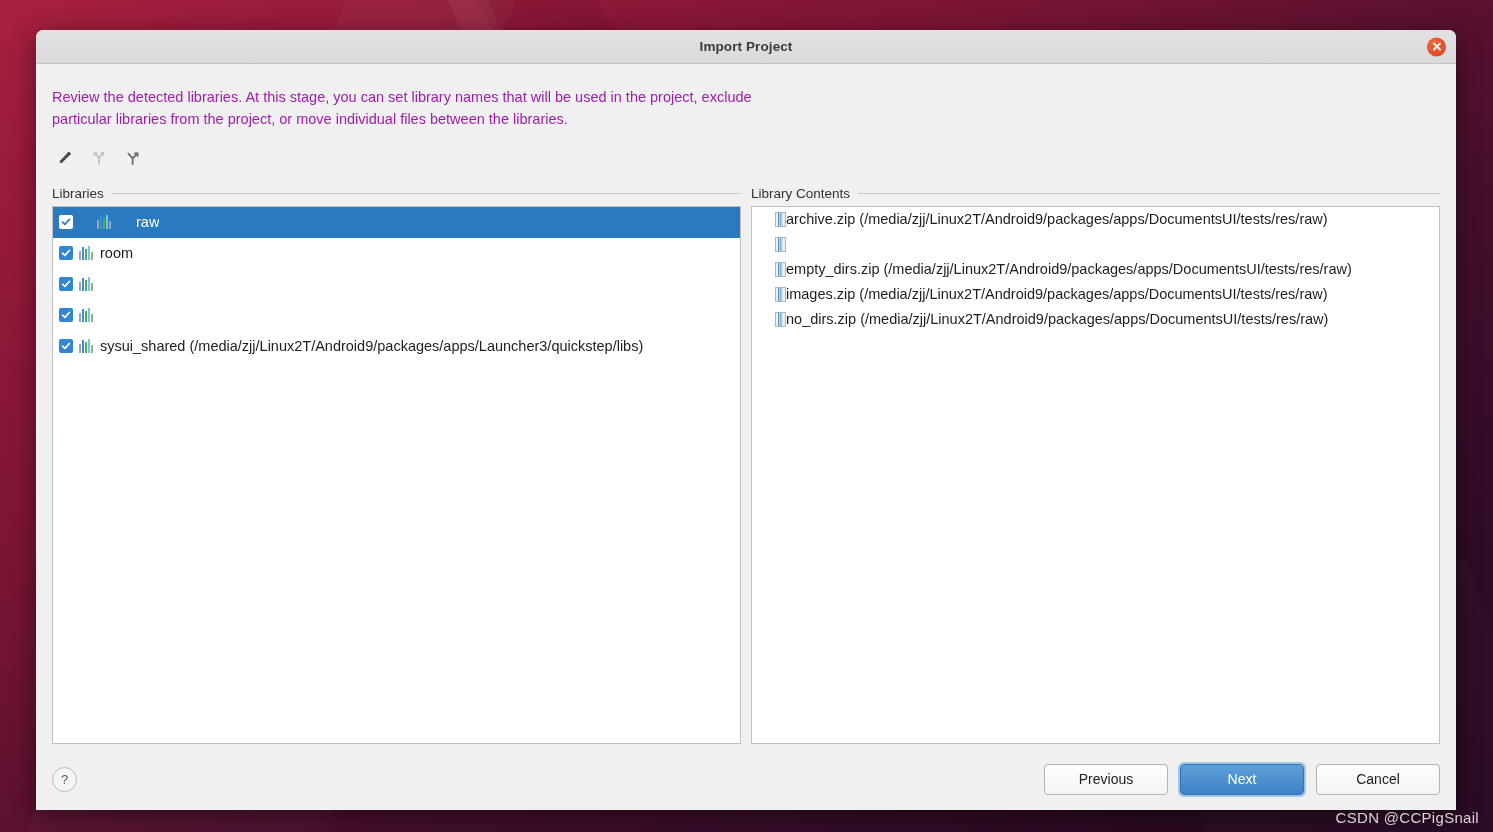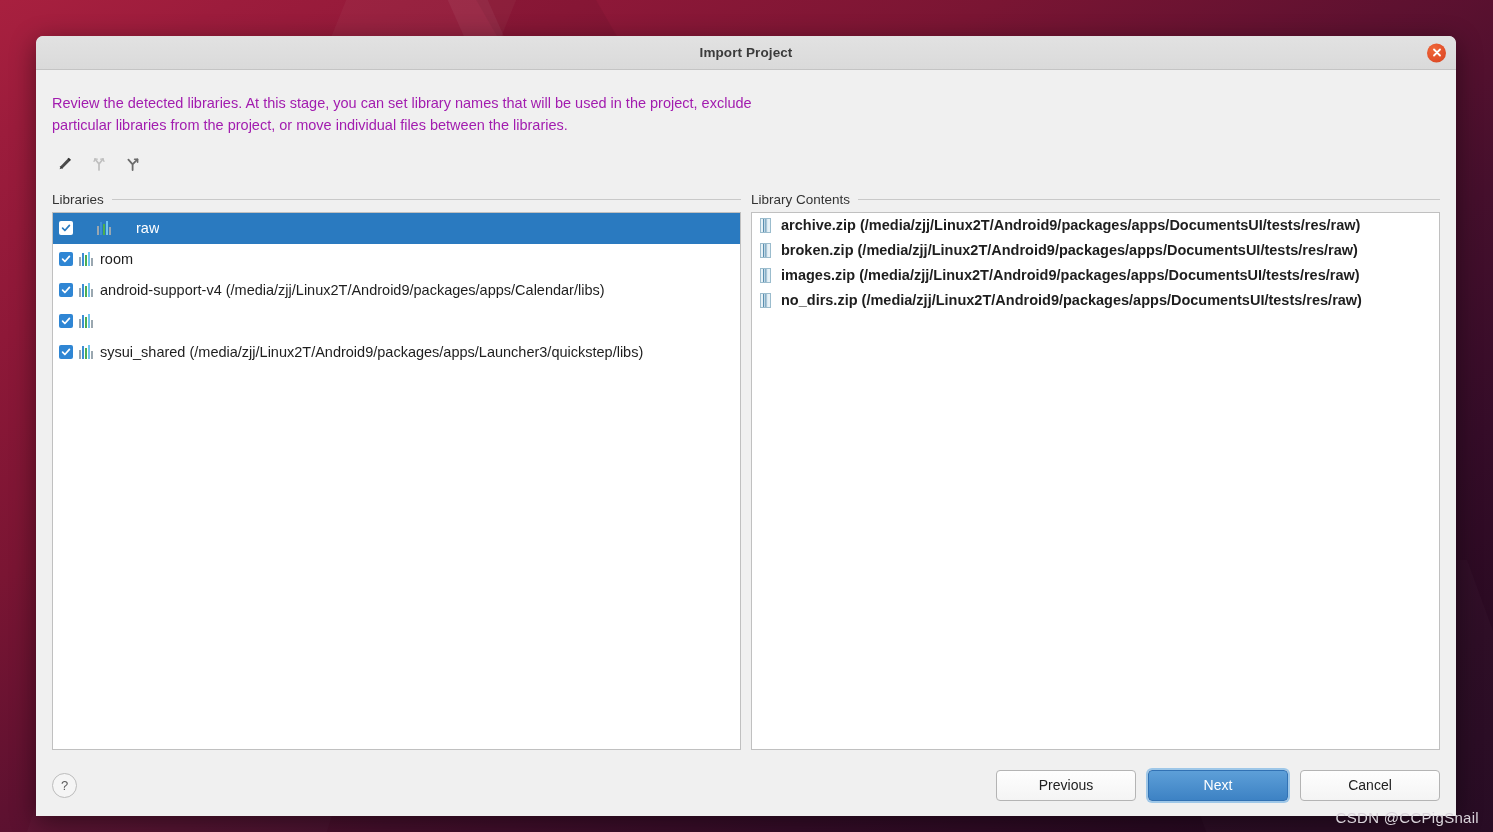--- a/index.html
+++ b/index.html
@@ -56,21 +56,21 @@
   .facet.f5 {
     left: 1180px; top: 560px; width: 360px; height: 400px;
     transform: skewX(20deg);
     background: rgba(255,255,255,0.02);
   }
 
   
   #dialog {
     position: absolute;
     left: 36px;
-    top: 36px;
+    top: 30px;
     width: 1420px;
     height: 780px;
     background: #f0f0f0;
     border-radius: 7px 7px 0 0;
     box-shadow: 0 6px 26px rgba(0,0,0,0.45);
     display: flex;
     flex-direction: column;
     overflow: hidden;
   }
 
@@ -231,21 +231,21 @@
 
   
   .zip-icon {
     width: 11px;
     height: 15px;
     min-width: 11px;
     display: block;
   }
 
   
-  #contents-list .list-item { height: 25px; gap: 10px; padding-left: 8px; font-weight: bold; }
+  #contents-list .list-item { height: 25px; gap: 0; padding-left: 23px; }
 
   
   #footer {
     height: 62px;
     min-height: 62px;
     display: flex;
     align-items: center;
     justify-content: space-between;
     padding: 0 16px;
     background: #f0f0f0;
@@ -264,21 +264,21 @@
     cursor: pointer;
   }
   #footer-buttons {
     display: flex;
     align-items: center;
     gap: 12px;
   }
   .btn {
     min-width: 90px;
     height: 29px;
-    padding: 0 24px;
+    padding: 0 16px;
     border: 1px solid #b4b4b4;
     border-radius: 4px;
     background: linear-gradient(#fefefe, #f4f4f4);
     font-size: 14px;
     color: #212121;
     display: flex;
     align-items: center;
     justify-content: center;
     cursor: pointer;
     font-family: "Liberation Sans", sans-serif;
@@ -394,21 +394,20 @@
                       <path d="M1.6 5.2 L3.9 7.5 L8.4 2.4" stroke="#ffffff" stroke-width="1.7" fill="none" stroke-linecap="round" stroke-linejoin="round"></path>
                     </svg>
                   </span>
                   <span class="lib-icon">
                     <i style="background: rgb(154, 167, 176); height: 9px;"></i>
                     <i style="background: rgb(61, 143, 212); height: 13px;"></i>
                     <i style="background: rgb(76, 175, 80); height: 11px;"></i>
                     <i style="background: rgb(110, 198, 240); height: 14px;"></i>
                     <i style="background: rgb(154, 167, 176); height: 8px;"></i>
                   </span>
-                  <span class="label">android-support-v4 (/media/zjj/Linux2T/Android9/packages/apps/Calendar/libs)</span>
                 </li>
                 <li class="list-item">
                   <span class="cb">
                     <svg width="10" height="10" viewBox="0 0 10 10">
                       <path d="M1.6 5.2 L3.9 7.5 L8.4 2.4" stroke="#ffffff" stroke-width="1.7" fill="none" stroke-linecap="round" stroke-linejoin="round"></path>
                     </svg>
                   </span>
                   <span class="lib-icon">
                     <i style="background: rgb(154, 167, 176); height: 9px;"></i>
                     <i style="background: rgb(61, 143, 212); height: 13px;"></i>
@@ -454,21 +453,30 @@
                   <span class="label">archive.zip (/media/zjj/Linux2T/Android9/packages/apps/DocumentsUI/tests/res/raw)</span>
                 </li>
                 <li class="list-item">
                   <svg class="zip-icon" viewBox="0 0 11 15">
                     <rect x="0.5" y="0.5" width="10" height="14" fill="#e8f2f7" stroke="#9bbccd"></rect>
                     <rect x="3" y="1" width="1.4" height="13" fill="#5a8fb0"></rect>
                     <rect x="5.2" y="1" width="1.4" height="13" fill="#5a8fb0"></rect>
                     <rect x="4.4" y="1" width="0.8" height="13" fill="#cfe2ec"></rect>
                     <rect x="6.6" y="1" width="0.8" height="13" fill="#cfe2ec"></rect>
                   </svg>
-                  <span class="label">broken.zip (/media/zjj/Linux2T/Android9/packages/apps/DocumentsUI/tests/res/raw)</span>
+                </li>
+                <li class="list-item">
+                  <svg class="zip-icon" viewBox="0 0 11 15">
+                    <rect x="0.5" y="0.5" width="10" height="14" fill="#e8f2f7" stroke="#9bbccd"></rect>
+                    <rect x="3" y="1" width="1.4" height="13" fill="#5a8fb0"></rect>
+                    <rect x="5.2" y="1" width="1.4" height="13" fill="#5a8fb0"></rect>
+                    <rect x="4.4" y="1" width="0.8" height="13" fill="#cfe2ec"></rect>
+                    <rect x="6.6" y="1" width="0.8" height="13" fill="#cfe2ec"></rect>
+                  </svg>
+                  <span class="label">empty_dirs.zip (/media/zjj/Linux2T/Android9/packages/apps/DocumentsUI/tests/res/raw)</span>
                 </li>
                 <li class="list-item">
                   <svg class="zip-icon" viewBox="0 0 11 15">
                     <rect x="0.5" y="0.5" width="10" height="14" fill="#e8f2f7" stroke="#9bbccd"></rect>
                     <rect x="3" y="1" width="1.4" height="13" fill="#5a8fb0"></rect>
                     <rect x="5.2" y="1" width="1.4" height="13" fill="#5a8fb0"></rect>
                     <rect x="4.4" y="1" width="0.8" height="13" fill="#cfe2ec"></rect>
                     <rect x="6.6" y="1" width="0.8" height="13" fill="#cfe2ec"></rect>
                   </svg>
                   <span class="label">images.zip (/media/zjj/Linux2T/Android9/packages/apps/DocumentsUI/tests/res/raw)</span>

